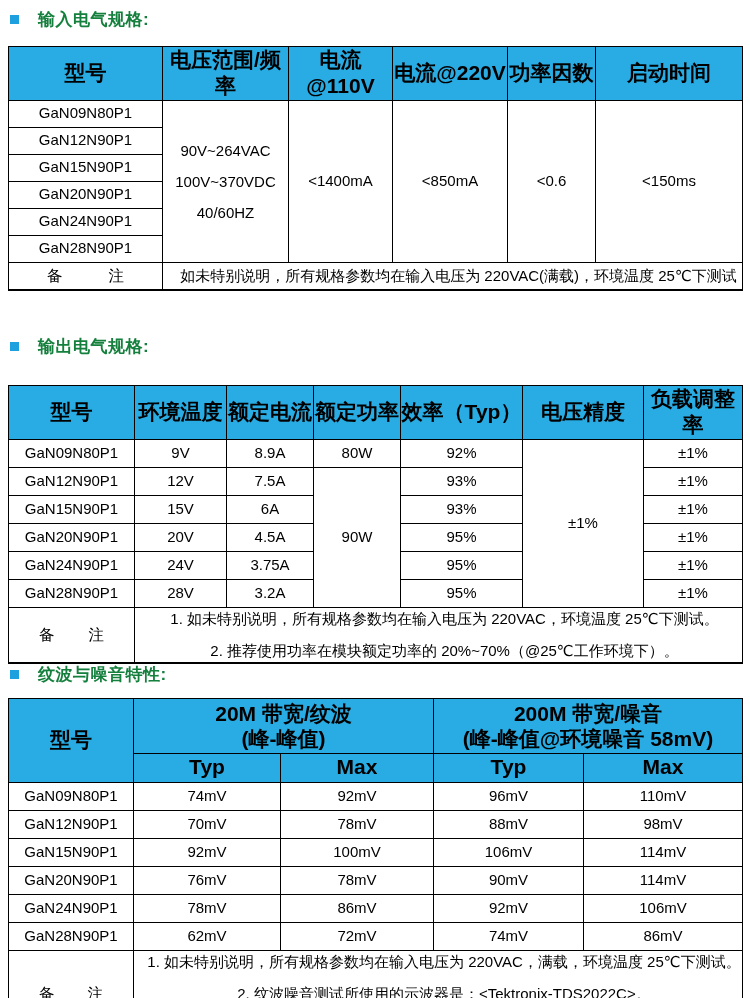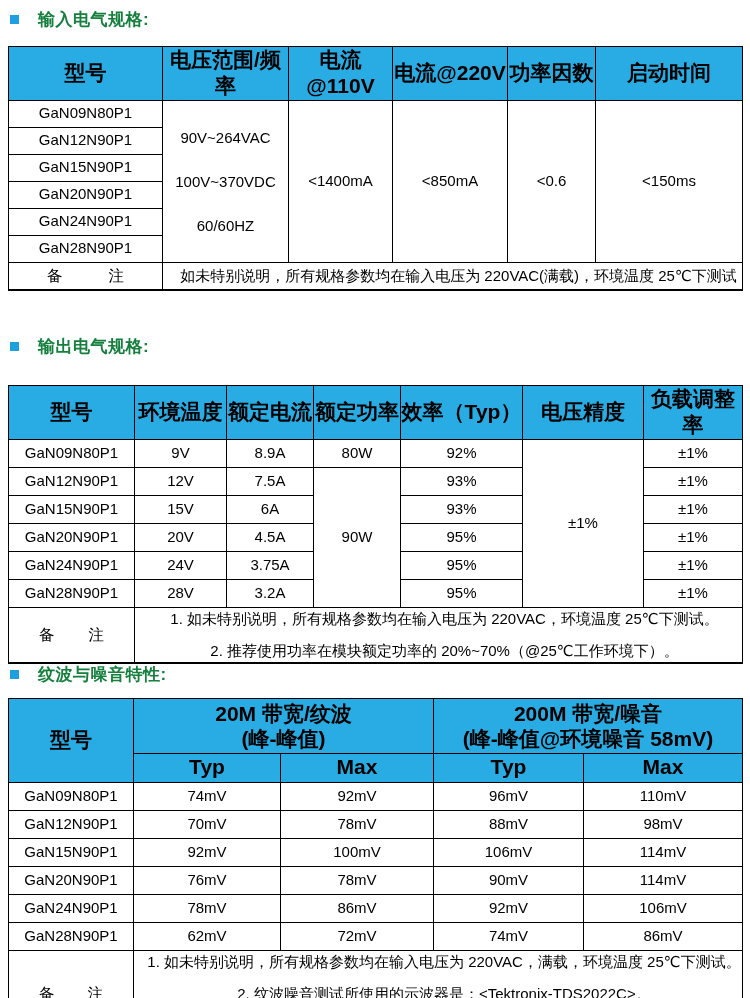--- a/index.html
+++ b/index.html
@@ -62,21 +62,21 @@
   .t3 .ghead-row { height: 55px; }
   .t3 .shead-row { height: 29px; }
   .t3 tbody tr { height: 28px; }
   .t3 .note-row { height: 66px; }
 
   .vrange {
     display: flex;
     flex-direction: column;
     align-items: center;
     justify-content: center;
-    gap: 29px;
+    gap: 16px;
   }
   .vrange div { line-height: 1; }
 
   .note-label {
     display: flex;
     justify-content: space-between;
     align-items: center;
     padding: 0 38px;
     font-size: 15.5px;
   }
@@ -124,21 +124,21 @@
         <th>启动时间</th>
       </tr>
     </thead>
     <tbody>
       <tr>
         <td>GaN09N80P1</td>
         <td rowspan="6">
           <div class="vrange">
             <div>90V~264VAC</div>
             <div>100V~370VDC</div>
-            <div>60/60HZ</div>
+            <div>40/60HZ</div>
           </div>
         </td>
         <td rowspan="6">&lt;1400mA</td>
         <td rowspan="6">&lt;850mA</td>
         <td rowspan="6">&lt;0.6</td>
         <td rowspan="6">&lt;150ms</td>
       </tr>
       <tr>
           <td>GaN12N90P1</td>
         </tr>

